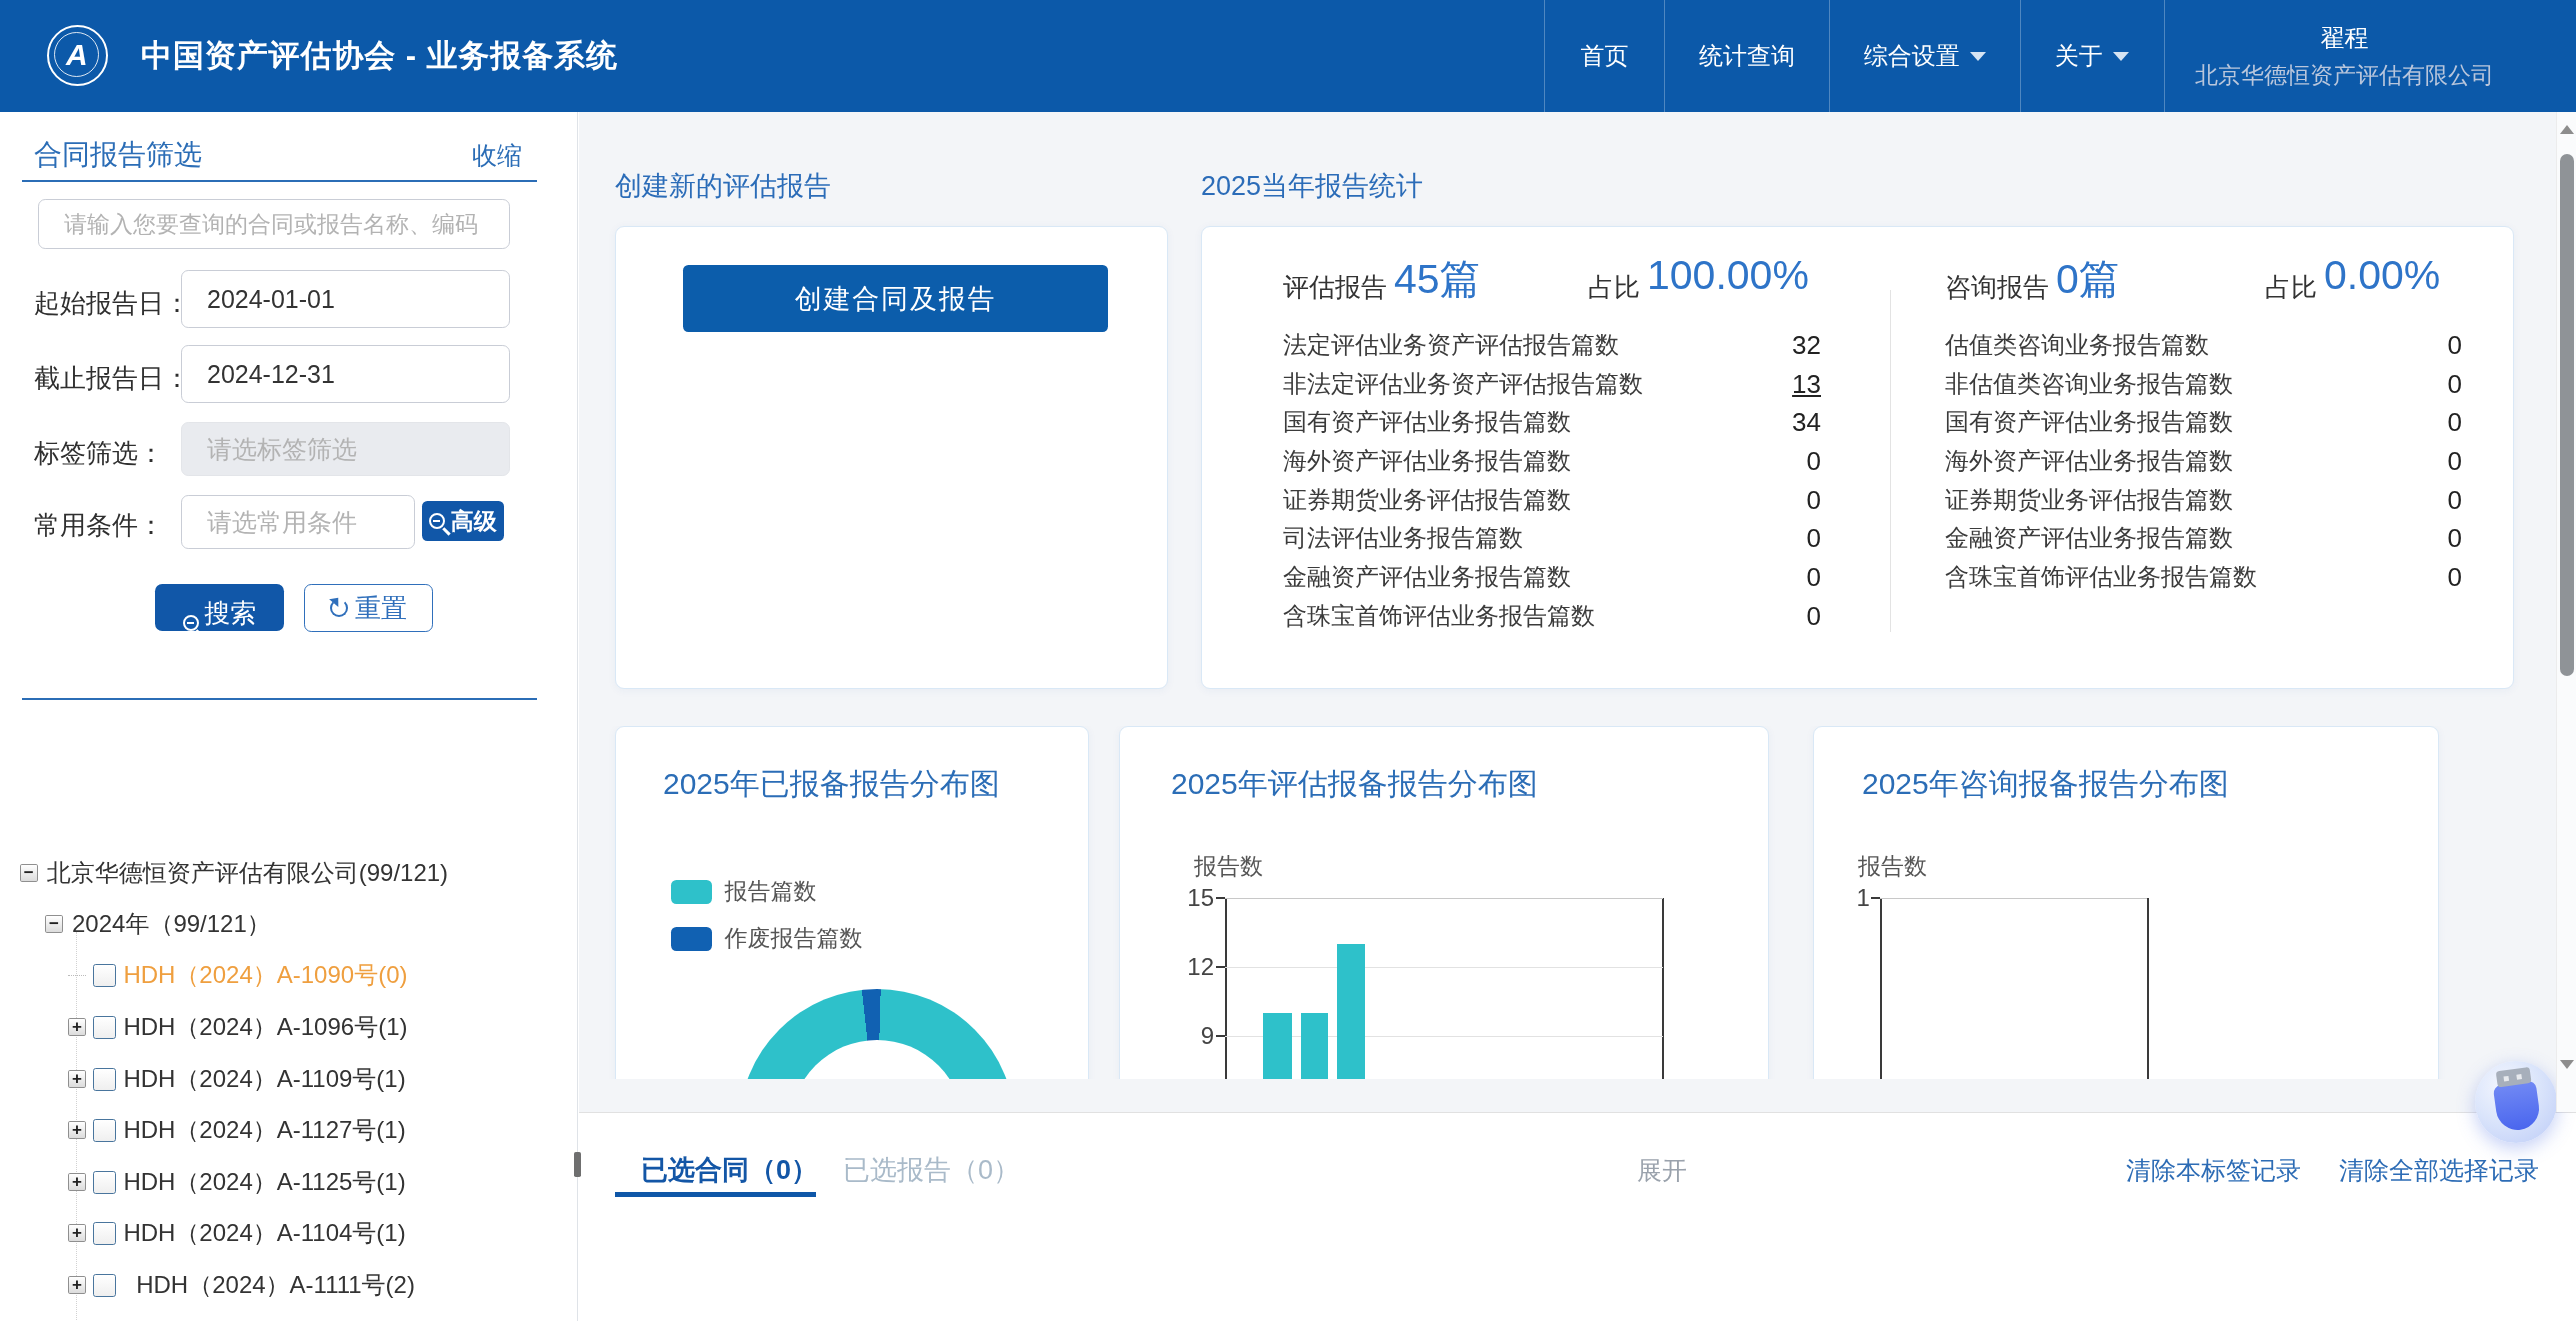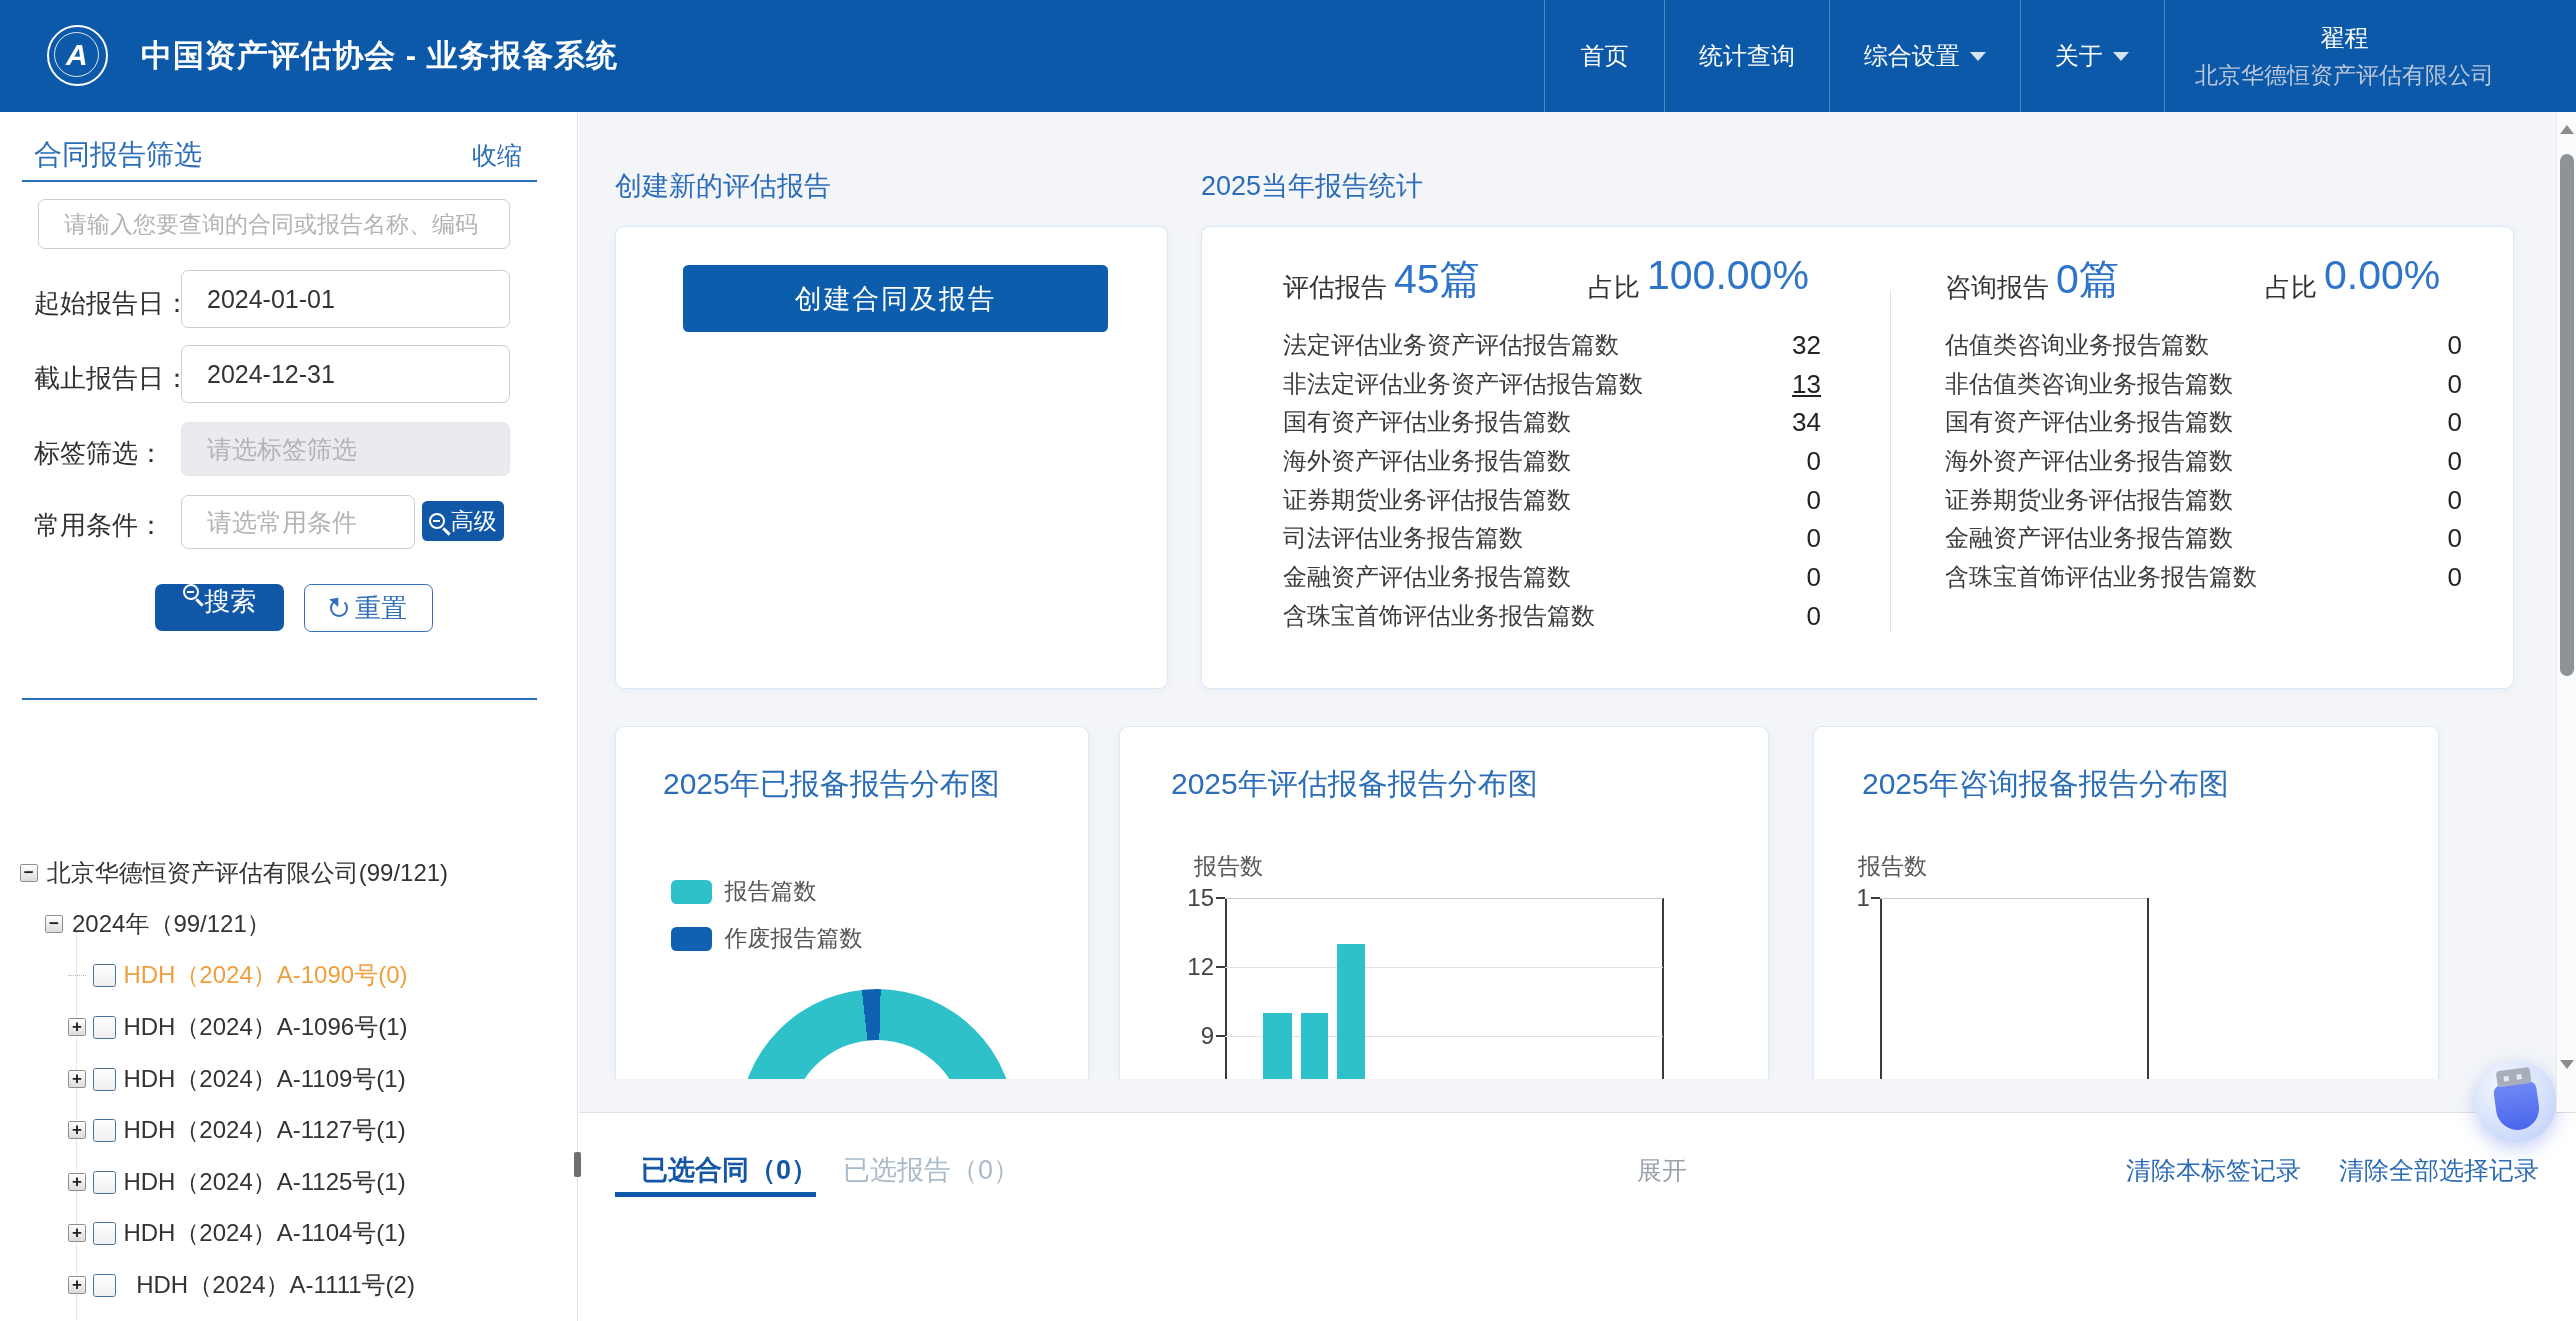--- a/index.html
+++ b/index.html
@@ -23,22 +23,22 @@
   #collapse-link { position:absolute; left:472px; top:27px; font-size:25px; color:#2b6db6; }
   #filter-underline { position:absolute; left:21.5px; top:68px; width:515px; height:1.8px; background:#2b6db6; }
   .inp { position:absolute; border:1.8px solid #c9cdd6; border-radius:7.2px; background:#fff; font-size:25px; color:#333; display:flex; align-items:center; padding-left:25px; white-space:nowrap; overflow:hidden; }
   .inp.placeholder { color:#b3b3b3; }
   #search-input { left:38px; top:87px; width:472px; height:50px; font-size:23px; }
   .frow-label { position:absolute; left:34px; font-size:26px; color:#2f2f2f; }
   #date-start { left:181px; top:158px; width:329px; height:58px; }
   #date-end { left:181px; top:233px; width:329px; height:58px; }
   #tag-input { left:181px; top:310px; width:329px; height:54px; background:#e9ebef; border:0.9px solid #e3e5e9; }
   #cond-input { left:181px; top:383px; width:234px; height:54px; }
-  #adv-btn { position:absolute; left:422px; top:389px; width:82px; height:40px; background:#1157a8; border-radius:5.4px; color:#fff; font-size:23px; display:flex; align-items:center; justify-content:center; }
-  #search-btn { position:absolute; left:155px; top:472px; width:129px; height:47px; background:#1157a8; border-radius:7.2px; color:#fff; font-size:26px; display:flex; align-items:flex-start; justify-content:center; }
+  #adv-btn { position:absolute; left:422px; top:389px; width:82px; height:40px; background:#1157a8; border-radius:5.4px; color:#fff; font-size:23px; display:flex; align-items:center; justify-content:center;font-weight:bold; }
+  #search-btn { position:absolute; left:155px; top:472px; width:129px; height:47px; background:#1157a8; border-radius:7.2px; color:#fff; font-size:26px; display:flex; align-items:flex-end; justify-content:center; }
   #reset-btn { position:absolute; left:304px; top:472px; width:129px; height:48px; background:#fff; border:1.8px solid #2f6fbb; border-radius:7.2px; color:#2f6fbb; font-size:26px; display:flex; align-items:center; justify-content:center; }
   .mag { display:inline-block; width:16px; height:16px; border:2.7px solid currentColor; border-radius:50%; position:relative; margin-right:5.4px; flex:none; }
   .mag::after { content:""; position:absolute; width:2.7px; height:9px; background:currentColor; transform:rotate(-45deg); left:13.4px; top:11.6px; }
   .mag::before { content:""; position:absolute; width:7.2px; height:2.7px; background:currentColor; left:1.8px; top:4.5px; }
   .refresh { display:inline-block; width:18px; height:18px; border:2.7px solid currentColor; border-radius:50%; border-top-color:transparent; margin-right:7.2px; position:relative; flex:none; }
   .refresh::after { content:""; position:absolute; left:-1.8px; top:-4.5px; width:0; height:0; border-left:6.3px solid transparent; border-right:6.3px solid transparent; border-bottom:7.2px solid currentColor; transform:rotate(40deg); }
   #tree-divider { position:absolute; left:21.5px; top:586px; width:515px; height:1.8px; background:#2b6db6; }
   #tree { position:absolute; left:0; top:586px; width:578px; height:626px; }
   .tnode { position:absolute; height:36px; display:flex; align-items:center; font-size:24px; color:#333; white-space:nowrap; }
   .expander { width:18px; height:18px; border:0.9px solid #8f8f8f; background:linear-gradient(#ffffff,#dcdcdc); font-size:17px; line-height:15px; text-align:center; color:#222; border-radius:1.8px; flex:none; font-weight:bold; }

